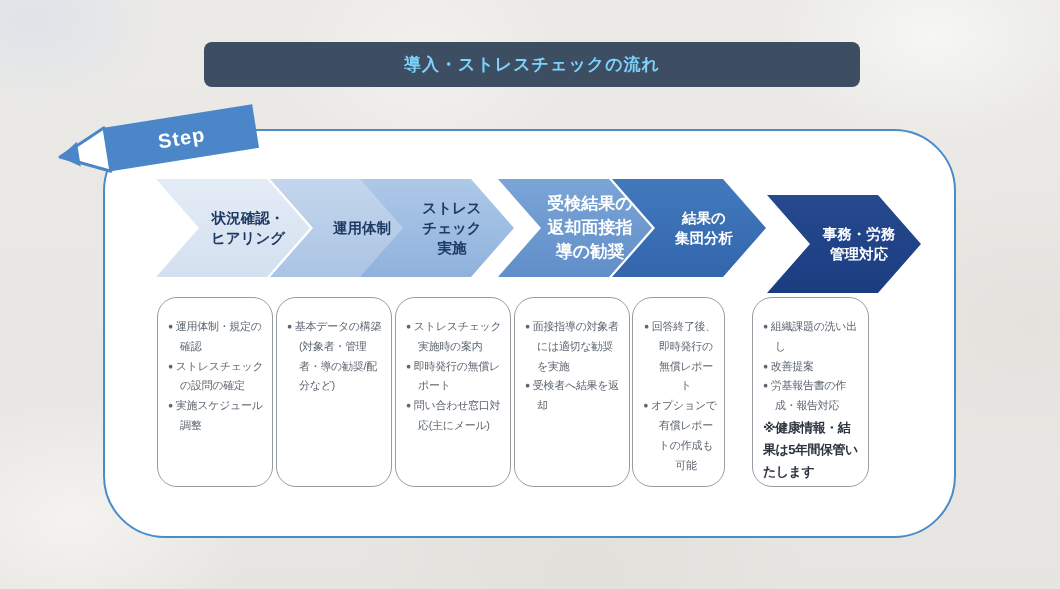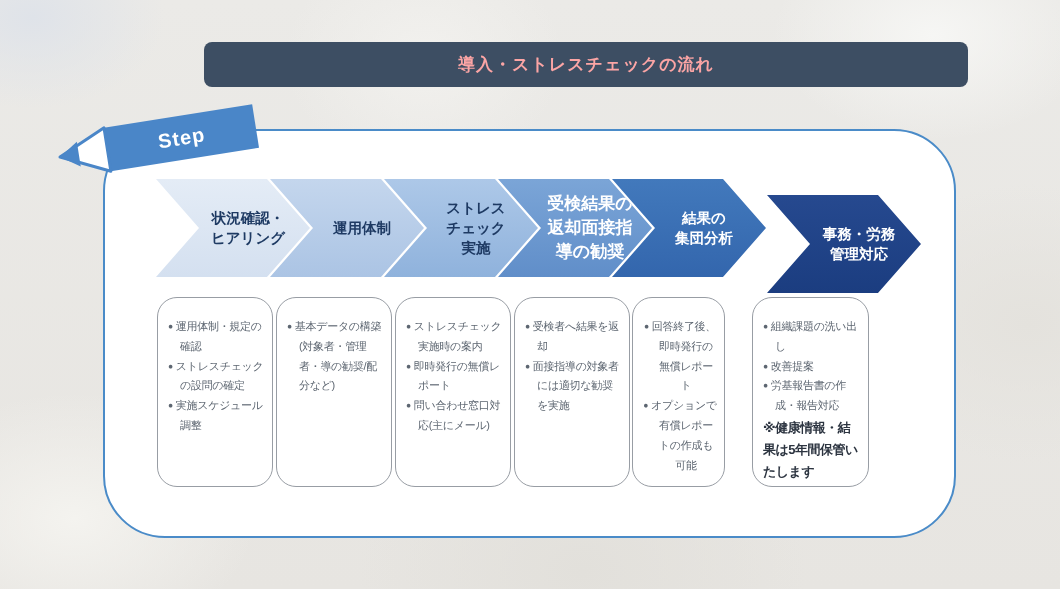--- a/index.html
+++ b/index.html
@@ -14,24 +14,24 @@
       radial-gradient(230px 150px at 88% 6%, #f6f6f4 0%, rgba(246,246,244,0) 70%),
       radial-gradient(260px 180px at 7% 88%, #f4f3ef 0%, rgba(244,243,239,0) 70%),
       radial-gradient(320px 220px at 55% 97%, #e2e0db 0%, rgba(226,224,219,0) 70%),
       radial-gradient(260px 200px at 97% 55%, #e4e2dd 0%, rgba(228,226,221,0) 70%),
       radial-gradient(200px 160px at 40% 10%, #f2f1ee 0%, rgba(242,241,238,0) 70%),
       linear-gradient(180deg,#ebeae7 0%, #e7e5e1 100%);
   }
 
   
   .title-bar{
-    position:absolute;left:204px;top:42px;width:764px;height:45px;
+    position:absolute;left:204px;top:42px;width:656px;height:45px;
     background:#3d4e63;border-radius:8px;
     display:flex;align-items:center;justify-content:center;
-    color:#fca5a5;font-weight:bold;font-size:17px;letter-spacing:1px;
+    color:#7dd3fc;font-weight:bold;font-size:17px;letter-spacing:1px;
   }
 
   
   .panel{
     position:absolute;left:103px;top:129px;width:853px;height:409px;
     background:#ffffff;border:2px solid #4a8bc8;border-radius:62px;
     box-sizing:border-box;
   }
 
   
@@ -40,21 +40,21 @@
   
   .chev{
     position:absolute;top:179px;height:98px;width:154px;z-index:3;
     clip-path:polygon(0 0,111px 0,154px 50%,111px 100%,0 100%,43px 50%);
     display:flex;align-items:center;justify-content:center;
     padding-left:30px;box-sizing:border-box;
   }
   .chev .lbl{white-space:pre-line;text-align:center;font-weight:bold;font-size:14.5px;line-height:1.4;}
   .c0{left:156px;background:linear-gradient(180deg,#e4ecf6,#d4e0f0);}
   .c1{left:270px;background:linear-gradient(180deg,#c4d6ed,#abc4e4);}
-  .c2{left:384px;background:linear-gradient(180deg,#adc8e8,#8fb2dc);justify-content:center;}
+  .c2{left:360px;background:linear-gradient(180deg,#adc8e8,#8fb2dc);justify-content:center;}
   .c3{left:498px;background:linear-gradient(180deg,#7ba5d7,#608ec9);}
   .c4{left:612px;background:linear-gradient(180deg,#4279bc,#3366ad);}
   .c5{left:767px;background:linear-gradient(180deg,#26498f,#1b3d80);margin-top:16px;}
   .c0 .lbl,.c1 .lbl,.c2 .lbl{color:#1e3a63;}
   .c3 .lbl,.c4 .lbl,.c5 .lbl{color:#ffffff;}
   .c3 .lbl{font-size:17px;}
 
   
   .card{
     position:absolute;top:297px;height:190px;z-index:3;
@@ -141,22 +141,22 @@
   <div class="card k2">
     <ul>
       <li>ストレスチェック実施時の案内</li>
       <li>即時発行の無償レポート</li>
       <li>問い合わせ窓口対応(主にメール)</li>
     </ul>
   </div>
 
   <div class="card k3">
     <ul>
+      <li>面接指導の対象者には適切な勧奨を実施</li>
       <li>受検者へ結果を返却</li>
-      <li>面接指導の対象者には適切な勧奨を実施</li>
     </ul>
   </div>
 
   <div class="card k4">
     <ul>
       <li>回答終了後、即時発行の無償レポート</li>
       <li>オプションで有償レポートの作成も可能</li>
     </ul>
   </div>
 

